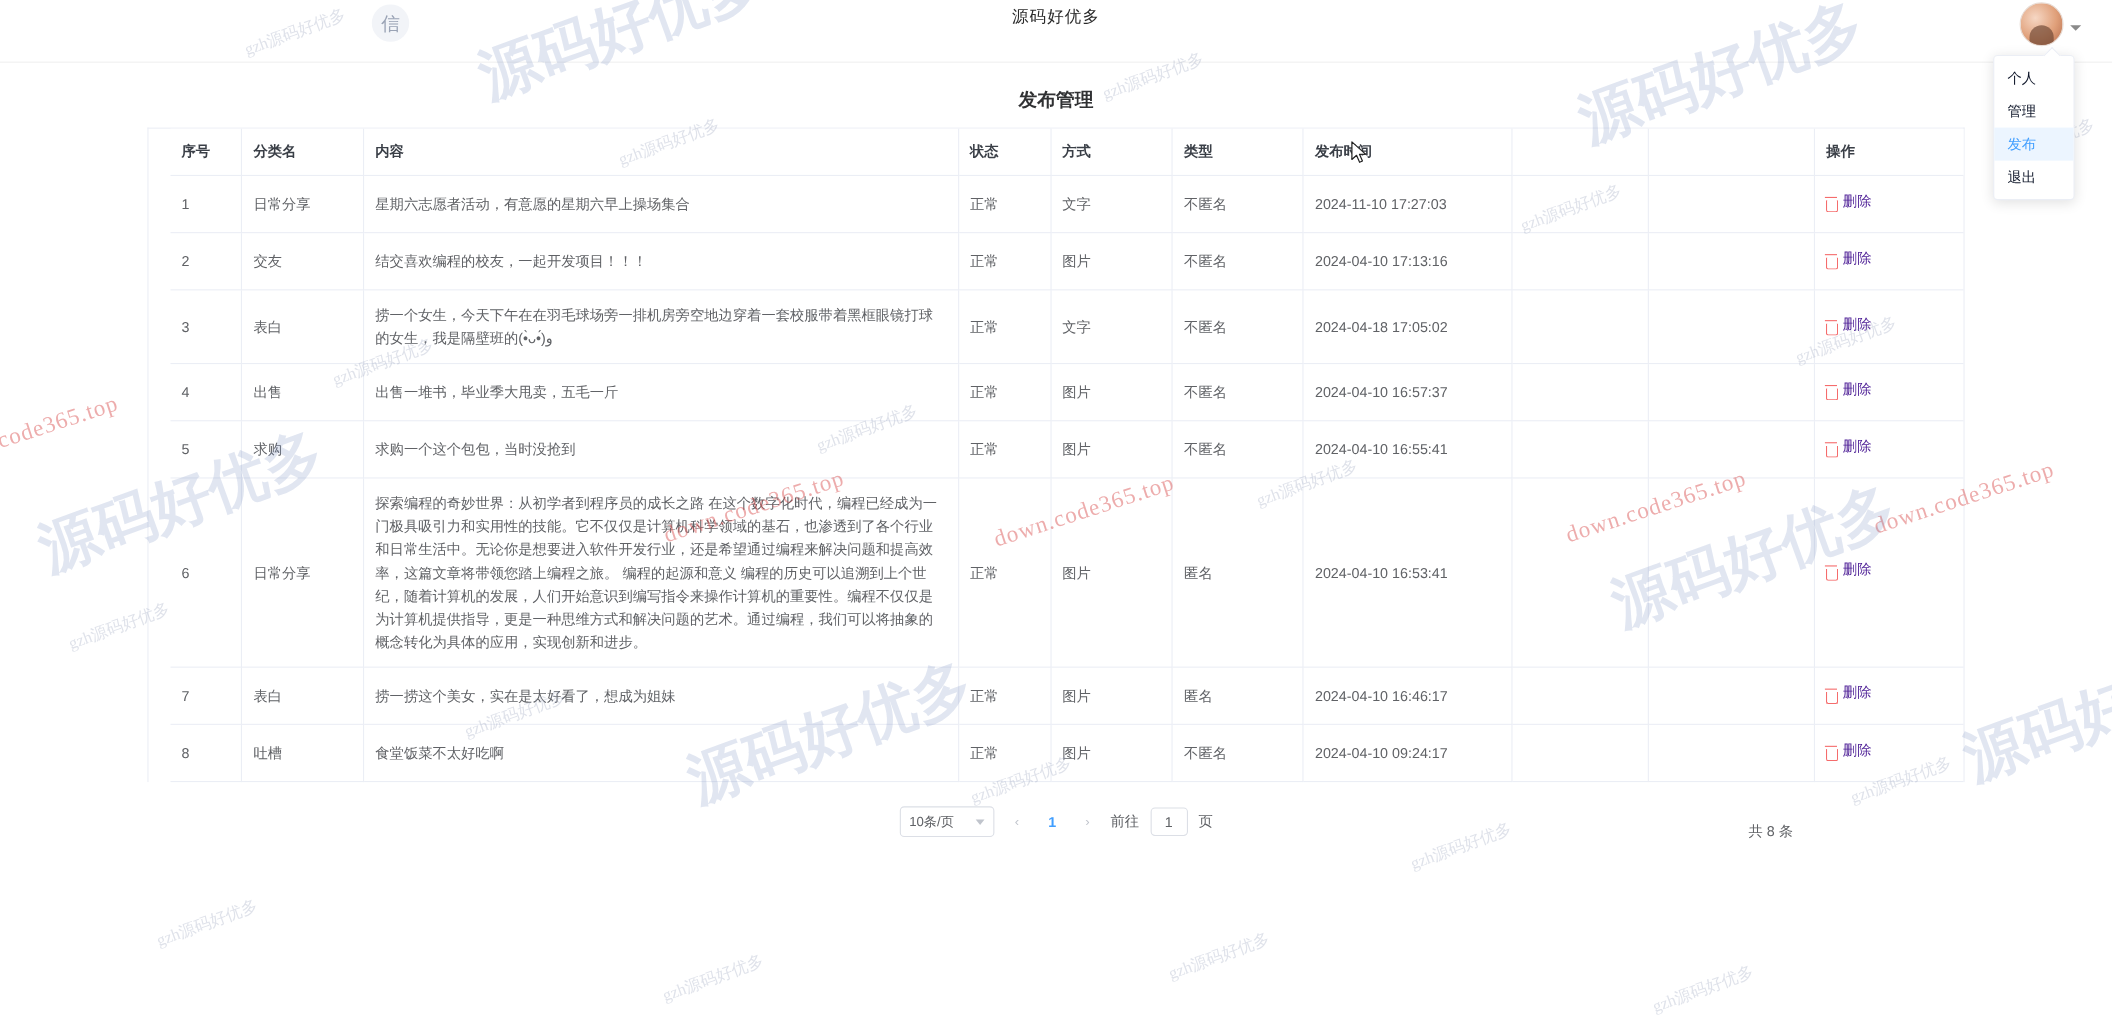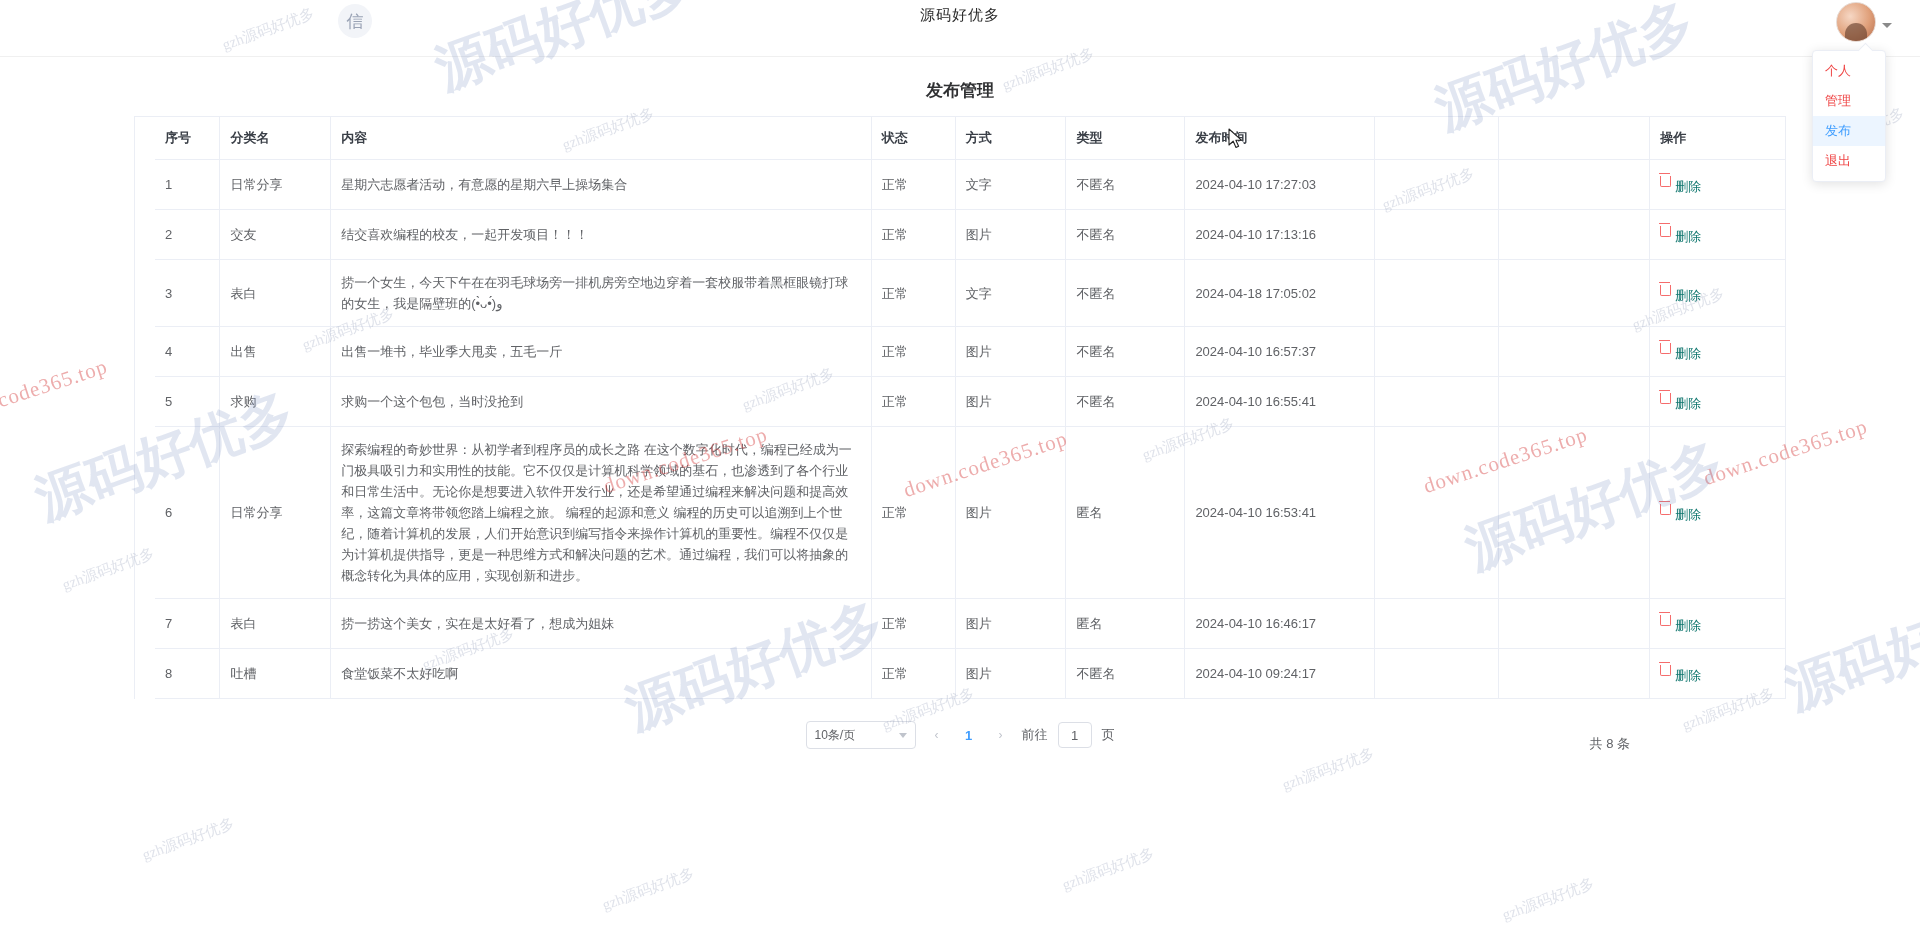--- a/index.html
+++ b/index.html
@@ -127,21 +127,21 @@
     background: #ffffff;
     border: 1px solid #ebeef5;
     border-radius: 4px;
     box-shadow: 0 2px 12px rgba(0,0,0,.12);
     padding: 5px 0;
     z-index: 60;
     font-size: 13px;
   }
   .dropdown .item {
     padding: 7px 12px;
-    color: #ef4444;
+    color: #0f172a;
     cursor: pointer;
     line-height: 16px;
   }
   .dropdown .item.active {
     color: #409eff;
     background: #ecf5ff;
   }
   .dropdown::before {
     content: "";
     position: absolute;
@@ -213,25 +213,25 @@
   .col-content { width: 400px; }
   .col-status { width: 62px; }
   .col-way { width: 82px; }
   .col-type { width: 88px; }
   .col-time { width: 140px; }
   .col-blank1 { width: 92px; }
   .col-blank2 { width: 112px; }
   .col-op { width: 100px; text-align: left; }
   td.op { color: #f56c6c; white-space: nowrap; }
   .del-btn {
-    color: #0f766e;
+    color: #4c1d95;
     font-size: 13px;
     cursor: pointer;
     display: inline-flex;
-    align-items: flex-start;
+    align-items: flex-end;
     gap: 4px;
   }
   .trash {
     display: inline-block;
     width: 9px;
     height: 10px;
     border: 1px solid #f56c6c;
     border-top: none;
     position: relative;
     border-radius: 0 0 2px 2px;
@@ -250,21 +250,21 @@
     align-items: center;
     justify-content: center;
     gap: 10px;
     margin-top: 22px;
     font-size: 13px;
     color: #606266;
     position: relative;
     z-index: 5;
   }
   .page-size {
-    width: 110px;
+    width: 86px;
     height: 28px;
     border: 1px solid #dcdfe6;
     border-radius: 4px;
     display: flex;
     align-items: center;
     justify-content: space-between;
     padding: 0 8px;
     box-sizing: border-box;
     color: #606266;
     font-size: 12px;
@@ -376,21 +376,21 @@
         </tr>
       </thead>
       <tbody>
         <tr>
           <td>1</td>
           <td>日常分享</td>
           <td>星期六志愿者活动，有意愿的星期六早上操场集合</td>
           <td>正常</td>
           <td>文字</td>
           <td>不匿名</td>
-          <td>2024-04-10 17:27:03</td>
+          <td>2024-11-10 17:27:03</td>
           <td></td>
           <td></td>
           <td class="op">
             <span class="del-btn">
               <span class="trash"></span>
               <span>删除</span>
             </span>
           </td>
         </tr>
         <tr>

